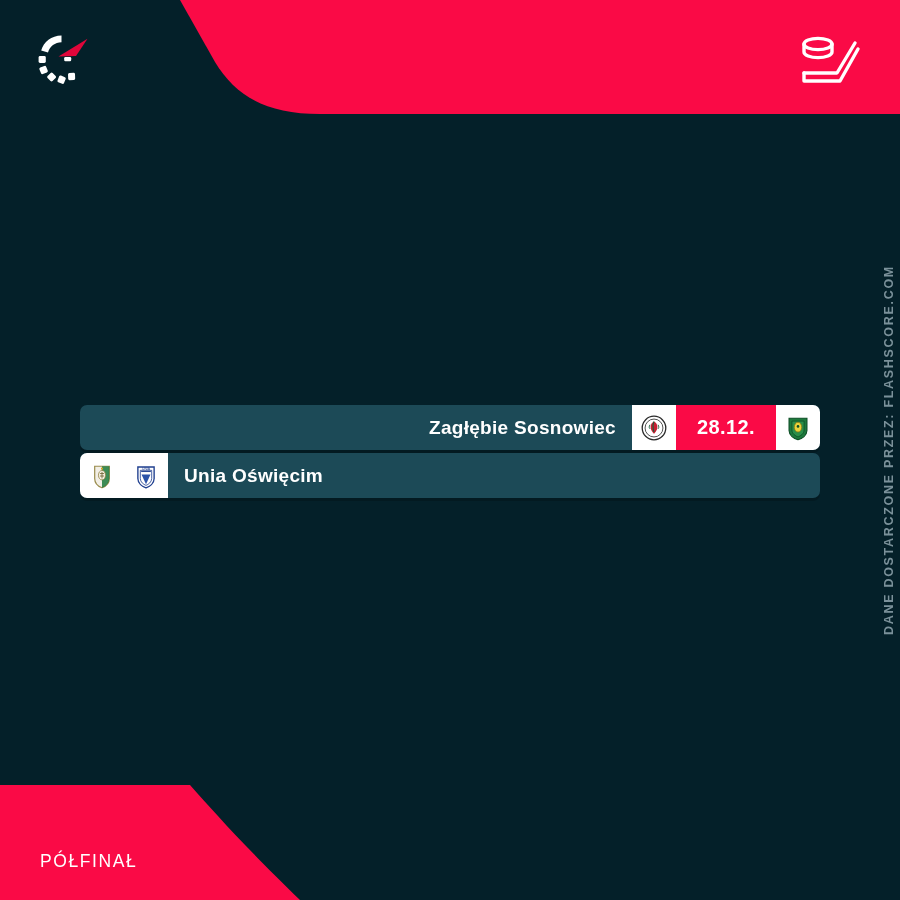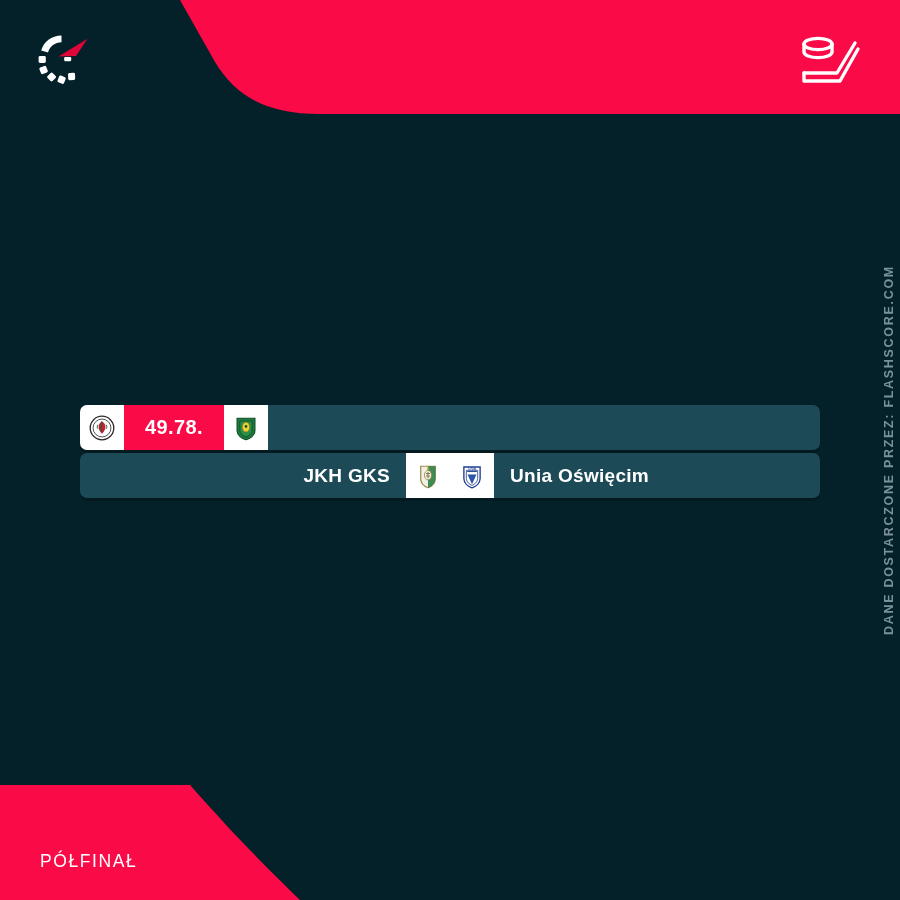--- a/index.html
+++ b/index.html
@@ -116,44 +116,44 @@
       <ellipse cx="26" cy="14" rx="14" ry="5.6"></ellipse>
       <path d="M12,14 L12,22 C12,25.1 18.3,27.6 26,27.6 C33.7,27.6 40,25.1 40,22 L40,14"></path>
       <path d="M12,43 L45,43 L63,13"></path>
       <path d="M12,43 L12,51 L48,51 L66,19"></path>
     </g>
   </svg>
 
   <div class="match-list">
 
     <div class="match-row">
+      <div class="team-cell team-home">Zagłębie Sosnowiec</div>
       <div class="crest-cell">
         <svg class="crest" viewBox="0 0 32 32">
           <circle cx="16" cy="16" r="14.5" fill="#ffffff" stroke="#2a2a2a" stroke-width="1.6"></circle>
           <circle cx="16" cy="16" r="11" fill="#ffffff" stroke="#2a2a2a" stroke-width="1"></circle>
           <path d="M16,8 C12,10 11,14 12.5,18 C14,21.5 16,23 16,23 C16,23 18,21.5 19.5,18 C21,14 20,10 16,8 Z" fill="#c62033"></path>
           <path d="M16,8 C16,8 14,12 15,17 C15.4,19.4 16,21 16,21" fill="none" stroke="#17603a" stroke-width="1.4"></path>
           <path d="M11,12 C11,12 9,15 11,17" fill="none" stroke="#17603a" stroke-width="1.2"></path>
           <path d="M21,12 C21,12 23,15 21,17" fill="none" stroke="#17603a" stroke-width="1.2"></path>
         </svg>
       </div>
-      <div class="date-cell">49.78.</div>
+      <div class="date-cell">28.12.</div>
       <div class="crest-cell">
         <svg class="crest" viewBox="0 0 32 32">
           <path d="M5,4 L27,4 L27,19 C27,25 21,29 16,30.5 C11,29 5,25 5,19 Z" fill="#1d7a3c" stroke="#0d4f26" stroke-width="1.4"></path>
           <path d="M8.5,7.5 L23.5,7.5 L23.5,18.5 C23.5,23 19,26 16,27 C13,26 8.5,23 8.5,18.5 Z" fill="#2b8f4a" stroke="#0d4f26" stroke-width="1"></path>
           <ellipse cx="16" cy="15" rx="4.6" ry="6" fill="#e8d33c" stroke="#8a7310" stroke-width="0.9"></ellipse>
           <path d="M16,9.5 L13.6,12 L18.4,12 Z" fill="#e8d33c"></path>
           <circle cx="16" cy="14" r="1.6" fill="#0d4f26"></circle>
         </svg>
       </div>
     </div>
 
     <div class="match-row">
-      <div class="team-cell team-home">JKH GKS</div>
       <div class="crest-cell">
         <svg class="crest" viewBox="0 0 32 32">
           <path d="M7,4 L25,4 L25,19 C25,25 20,29 16,30.5 C12,29 7,25 7,19 Z" fill="#f2efe6" stroke="#9a8d4e" stroke-width="1.5"></path>
           <path d="M16,4 L25,4 L25,19 C25,25 20,29 16,30.5 Z" fill="#1d7a3c" opacity="0.85"></path>
           <ellipse cx="16" cy="15" rx="4.4" ry="5.8" fill="#f7f3e4" stroke="#8a7a3a" stroke-width="0.9"></ellipse>
           <path d="M13.4,13 L18.6,13 M13.4,16 L18.6,16 M16,11 L16,19" stroke="#6b5c2a" stroke-width="1"></path>
           <circle cx="16" cy="7" r="1.4" fill="#c9a227"></circle>
         </svg>
       </div>
       <div class="crest-cell">

